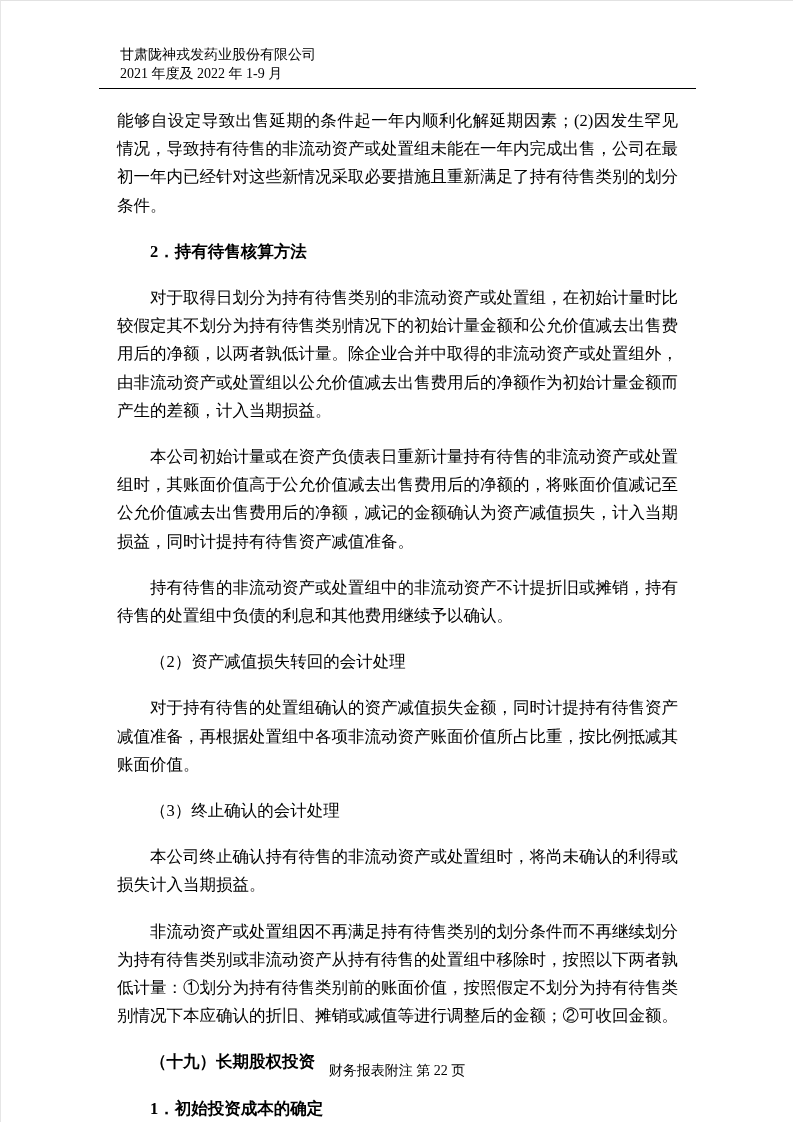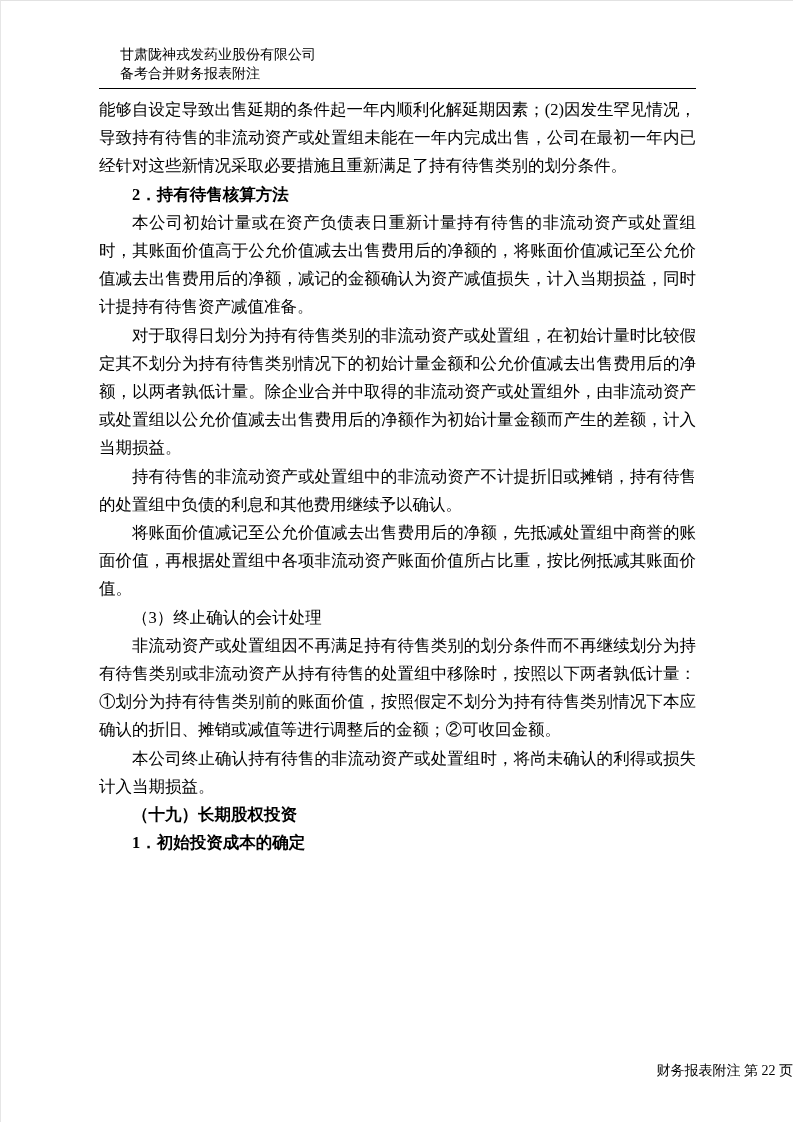--- a/index.html
+++ b/index.html
@@ -31,61 +31,62 @@
     margin: 5px 0 0 0;
     height: 0;
   }
   .doc-body {
     margin-top: 7px;
     font-size: 16.5px;
     line-height: 28.2px;
     text-align: justify;
   }
   .doc-body p {
-    margin: 0;
+    margin: 18px;
     text-indent: 2em;
   }
   .doc-body p.cont {
     text-indent: 0;
   }
   .doc-body p.hd {
     font-weight: bold;
   }
   .doc-footer {
     position: absolute;
     left: 0;
     right: 0;
     bottom: 42px;
-    text-align: right;
+    text-align: center;
     font-size: 14px;
     color: #000000;
   }
 </style>
 </head>
 <body>
 
 <div class="page">
 
   <div class="doc-header">
     <div>甘肃陇神戎发药业股份有限公司</div>
-    <div>备考合并财务报表附注</div>
+    <div>2021 年度及 2022 年 1-9 月</div>
   </div>
 
   <hr class="header-rule">
 
   <div class="doc-body">
     <p class="cont">能够自设定导致出售延期的条件起一年内顺利化解延期因素；(2)因发生罕见情况，导致持有待售的非流动资产或处置组未能在一年内完成出售，公司在最初一年内已经针对这些新情况采取必要措施且重新满足了持有待售类别的划分条件。</p>
     <p class="hd">2．持有待售核算方法</p>
+    <p>对于取得日划分为持有待售类别的非流动资产或处置组，在初始计量时比较假定其不划分为持有待售类别情况下的初始计量金额和公允价值减去出售费用后的净额，以两者孰低计量。除企业合并中取得的非流动资产或处置组外，由非流动资产或处置组以公允价值减去出售费用后的净额作为初始计量金额而产生的差额，计入当期损益。</p>
     <p>本公司初始计量或在资产负债表日重新计量持有待售的非流动资产或处置组时，其账面价值高于公允价值减去出售费用后的净额的，将账面价值减记至公允价值减去出售费用后的净额，减记的金额确认为资产减值损失，计入当期损益，同时计提持有待售资产减值准备。</p>
-    <p>对于取得日划分为持有待售类别的非流动资产或处置组，在初始计量时比较假定其不划分为持有待售类别情况下的初始计量金额和公允价值减去出售费用后的净额，以两者孰低计量。除企业合并中取得的非流动资产或处置组外，由非流动资产或处置组以公允价值减去出售费用后的净额作为初始计量金额而产生的差额，计入当期损益。</p>
     <p>持有待售的非流动资产或处置组中的非流动资产不计提折旧或摊销，持有待售的处置组中负债的利息和其他费用继续予以确认。</p>
-    <p>将账面价值减记至公允价值减去出售费用后的净额，先抵减处置组中商誉的账面价值，再根据处置组中各项非流动资产账面价值所占比重，按比例抵减其账面价值。</p>
+    <p>（2）资产减值损失转回的会计处理</p>
+    <p>对于持有待售的处置组确认的资产减值损失金额，同时计提持有待售资产减值准备，再根据处置组中各项非流动资产账面价值所占比重，按比例抵减其账面价值。</p>
     <p>（3）终止确认的会计处理</p>
+    <p>本公司终止确认持有待售的非流动资产或处置组时，将尚未确认的利得或损失计入当期损益。</p>
     <p>非流动资产或处置组因不再满足持有待售类别的划分条件而不再继续划分为持有待售类别或非流动资产从持有待售的处置组中移除时，按照以下两者孰低计量：①划分为持有待售类别前的账面价值，按照假定不划分为持有待售类别情况下本应确认的折旧、摊销或减值等进行调整后的金额；②可收回金额。</p>
-    <p>本公司终止确认持有待售的非流动资产或处置组时，将尚未确认的利得或损失计入当期损益。</p>
     <p class="hd">（十九）长期股权投资</p>
     <p class="hd">1．初始投资成本的确定</p>
 
   </div>
 
   <div class="doc-footer">财务报表附注 第 22 页</div>
 
 </div>
 
 </body></html>

